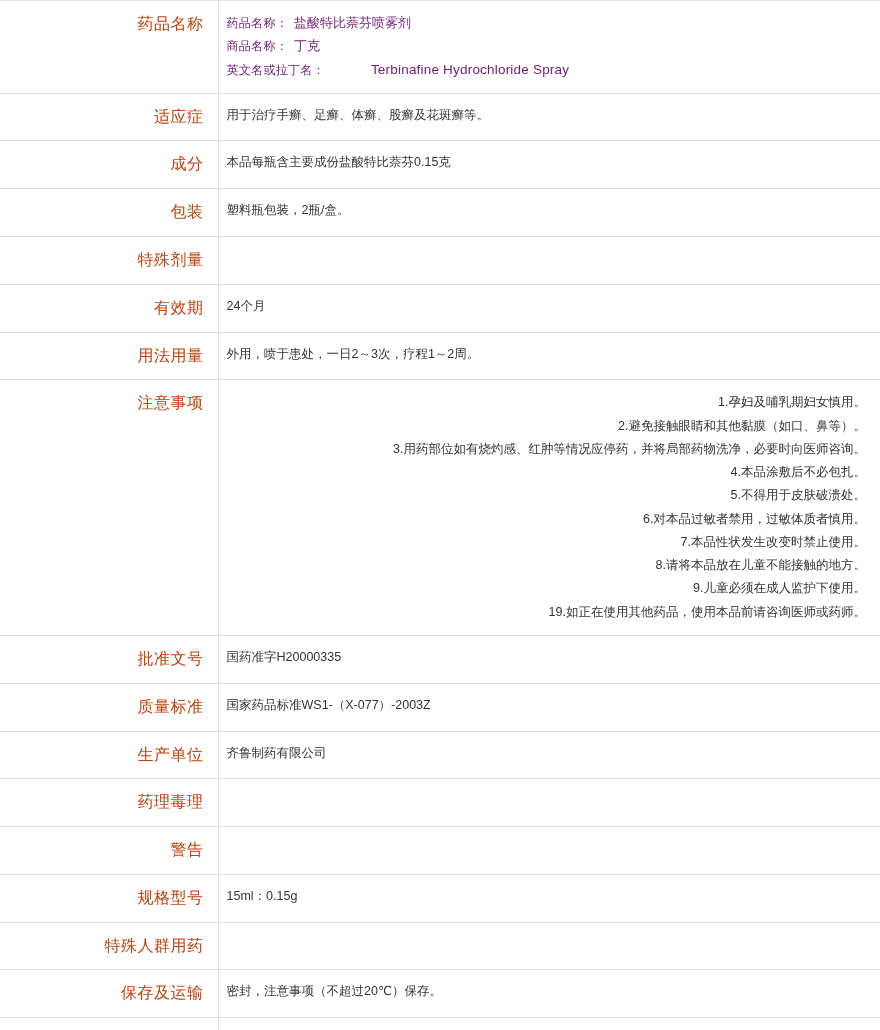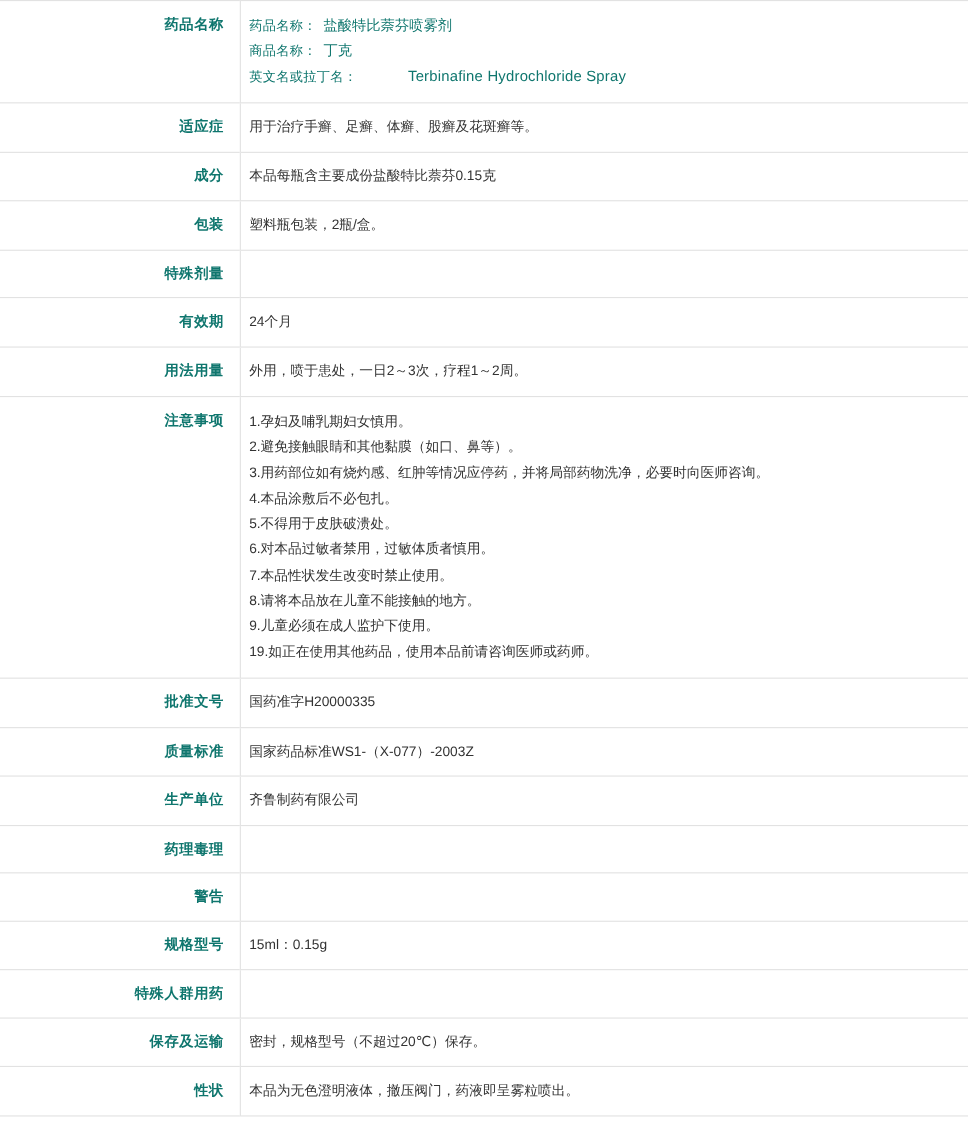--- a/index.html
+++ b/index.html
@@ -29,66 +29,67 @@
   }
   table.drug-table tr:first-child {
     border-top: 1px solid #e2e2e2;
   }
   td.label-cell {
     width: 218px;
     box-sizing: border-box;
     text-align: right;
     vertical-align: top;
     padding: 11px 14px 11px 6px;
-    font-weight: bold;
-    font-size: 13px;
-    color: #0f766e;
+    font-weight: normal;
+    font-size: 16px;
+    color: #c2410c;
     line-height: 1.55;
     letter-spacing: 0.5px;
   }
   td.value-cell {
     box-sizing: border-box;
     vertical-align: top;
     padding: 11px 14px 11px 8px;
     font-size: 12.5px;
     color: #333333;
     line-height: 1.75;
     border-left: 1px solid #e2e2e2;
     word-break: break-word;
   }
   .name-line {
     display: block;
     white-space: nowrap;
   }
   .name-key {
-    color: #0f766e;
+    color: #701a75;
     font-size: 12px;
     letter-spacing: 0.3px;
   }
   .name-val {
-    color: #0f766e;
+    color: #701a75;
     font-size: 13px;
     margin-left: 6px;
   }
   .latin .name-val {
     font-size: 13.5px;
     letter-spacing: 0.2px;
     margin-left: 46px;
   }
   ol.notes {
     margin: 0;
     padding: 0;
     list-style: none;
   }
   ol.notes li {
     margin: 0;
     padding: 0 0 1px 0;
     line-height: 1.78;
     font-size: 12.5px;
     white-space: nowrap;
+    text-align: right;
   }
   .empty-cell {
     min-height: 14px;
   }
 </style>
 </head>
 <body>
 
 <div class="page">
   <table class="drug-table">
@@ -196,21 +197,21 @@
 
       <tr>
         <td class="label-cell">特殊人群用药</td>
         <td class="value-cell">
             <div class="empty-cell"></div>
           </td>
       </tr>
 
       <tr>
         <td class="label-cell">保存及运输</td>
-        <td class="value-cell">密封，规格型号（不超过20℃）保存。</td>
+        <td class="value-cell">密封，注意事项（不超过20℃）保存。</td>
       </tr>
 
       <tr>
         <td class="label-cell">性状</td>
         <td class="value-cell">本品为无色澄明液体，撤压阀门，药液即呈雾粒喷出。</td>
       </tr>
 
     </tbody>
   </table>
 

